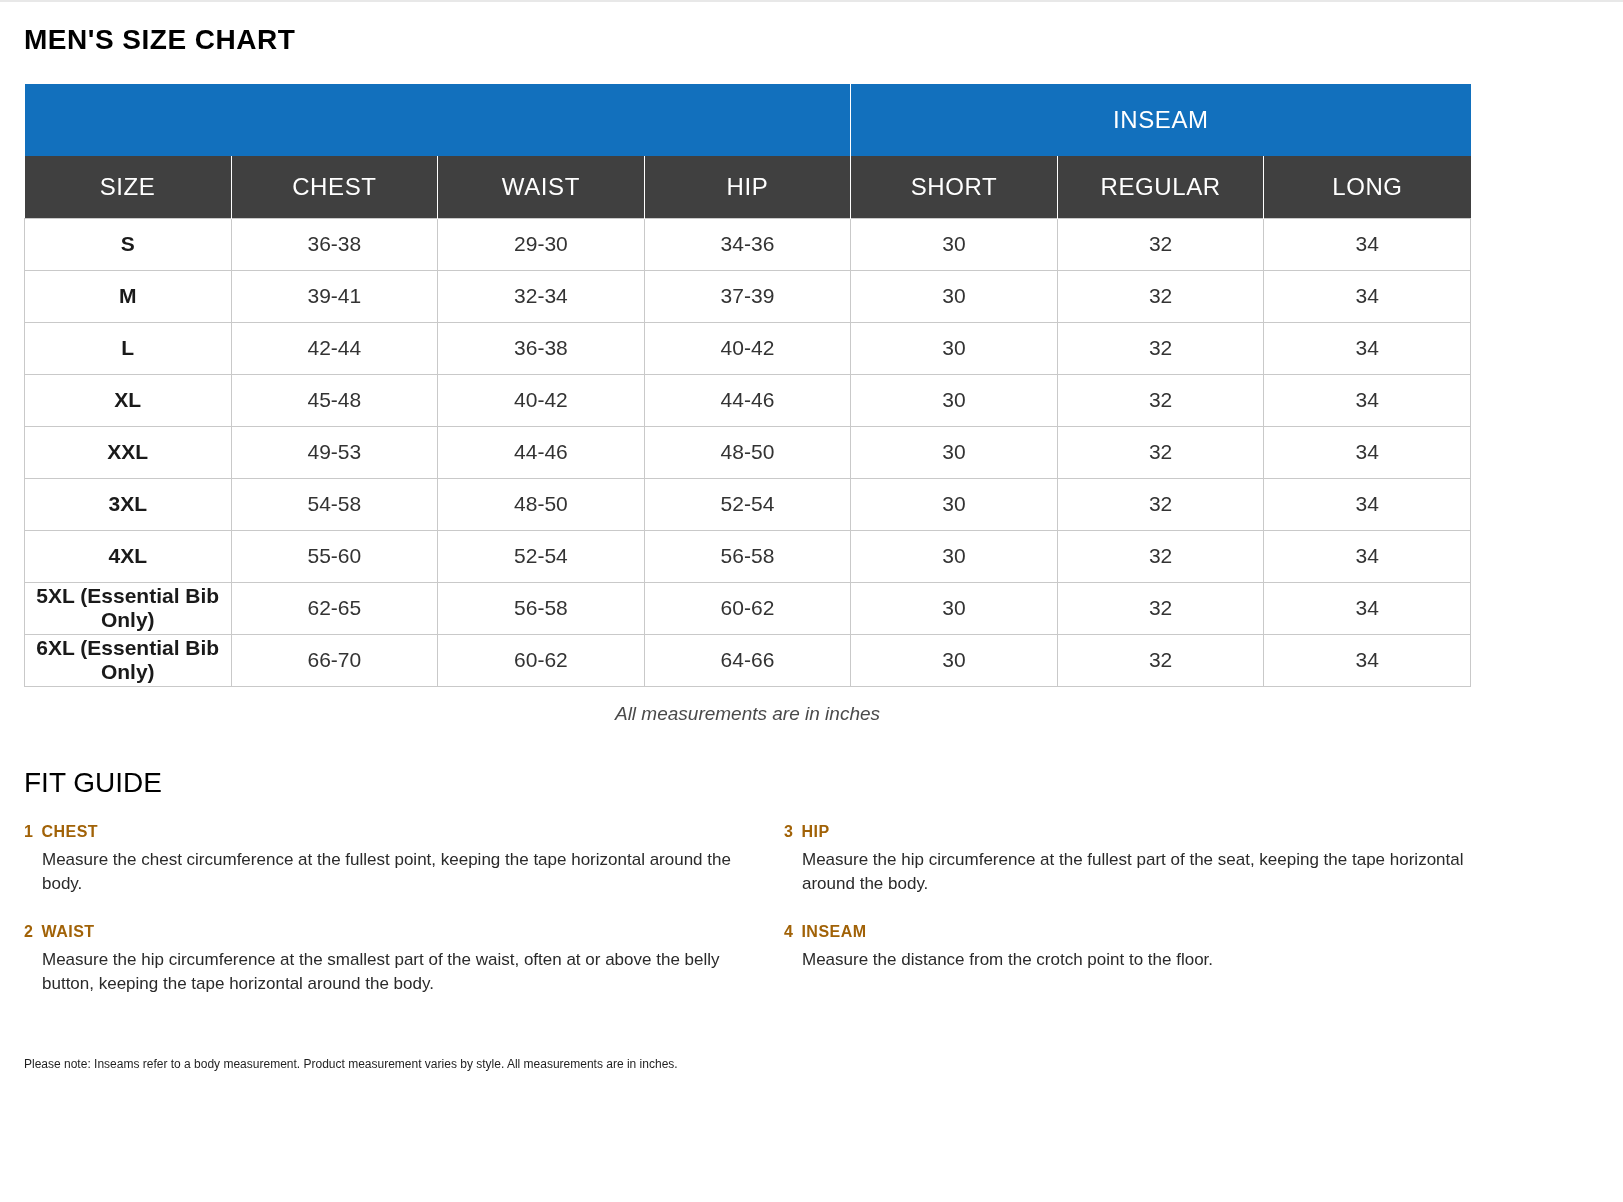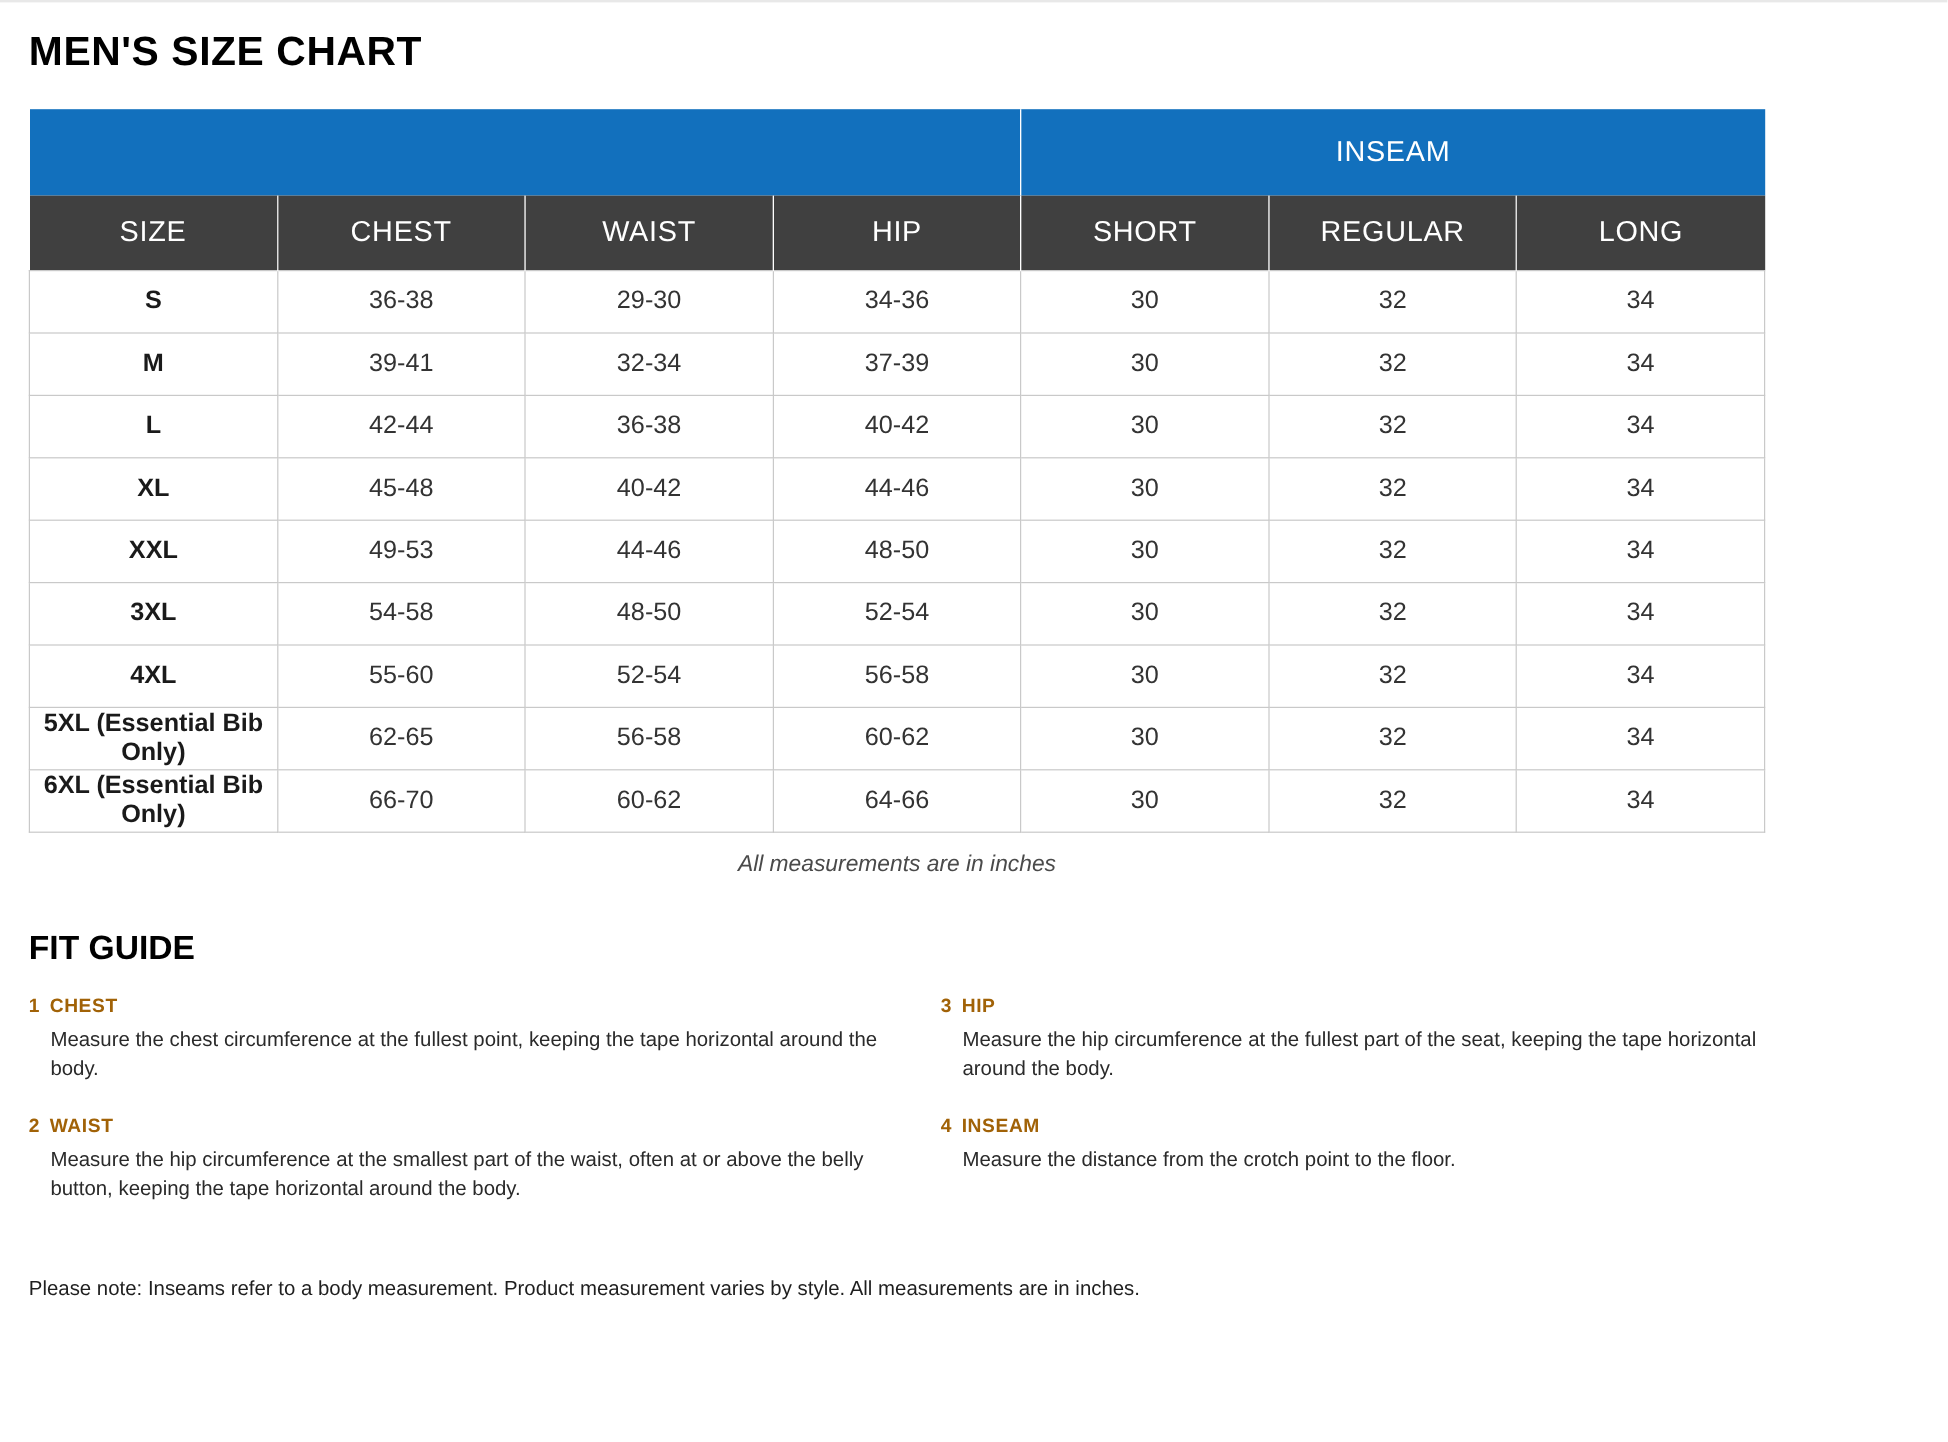--- a/index.html
+++ b/index.html
@@ -17,21 +17,21 @@
     width: 1623px;
     height: 1202px;
     padding: 0 24px;
   }
   .top-rule {
     height: 2px;
     background: #e8e8e8;
     margin: 0 -24px 0 -24px;
   }
   h1.page-title {
-    font-size: 34px;
+    font-size: 28px;
     font-weight: bold;
     letter-spacing: 0.5px;
     margin: 22px 0 0 0;
     color: #000;
   }
   table.size-table {
     width: 1447px;
     border-collapse: collapse;
     margin-top: 28px;
     table-layout: fixed;
@@ -82,21 +82,21 @@
   .measure-note {
     width: 1447px;
     text-align: center;
     font-style: italic;
     font-size: 19px;
     color: #4a4a4a;
     margin-top: 16px;
   }
   h2.fit-title {
     font-size: 28px;
-    font-weight: bold;
+    font-weight: normal;
     margin: 42px 0 0 0;
     color: #000;
   }
   .fit-grid {
     display: grid;
     grid-template-columns: 760px 760px;
     column-gap: 0px;
     margin-top: 24px;
     width: 1540px;
   }
@@ -109,21 +109,21 @@
     margin-bottom: 7px;
   }
   .fit-head .num { margin-right: 8px; font-weight: bold; }
   .fit-body {
     font-size: 17px;
     line-height: 1.45;
     color: #2a2a2a;
     padding-left: 18px;
   }
   .footer-note {
-    font-size: 17px;
+    font-size: 12px;
     color: #1f1f1f;
     margin-top: 34px;
   }
 </style>
 </head>
 <body>
 
 <div class="page">
 
   <div class="top-rule"></div>

